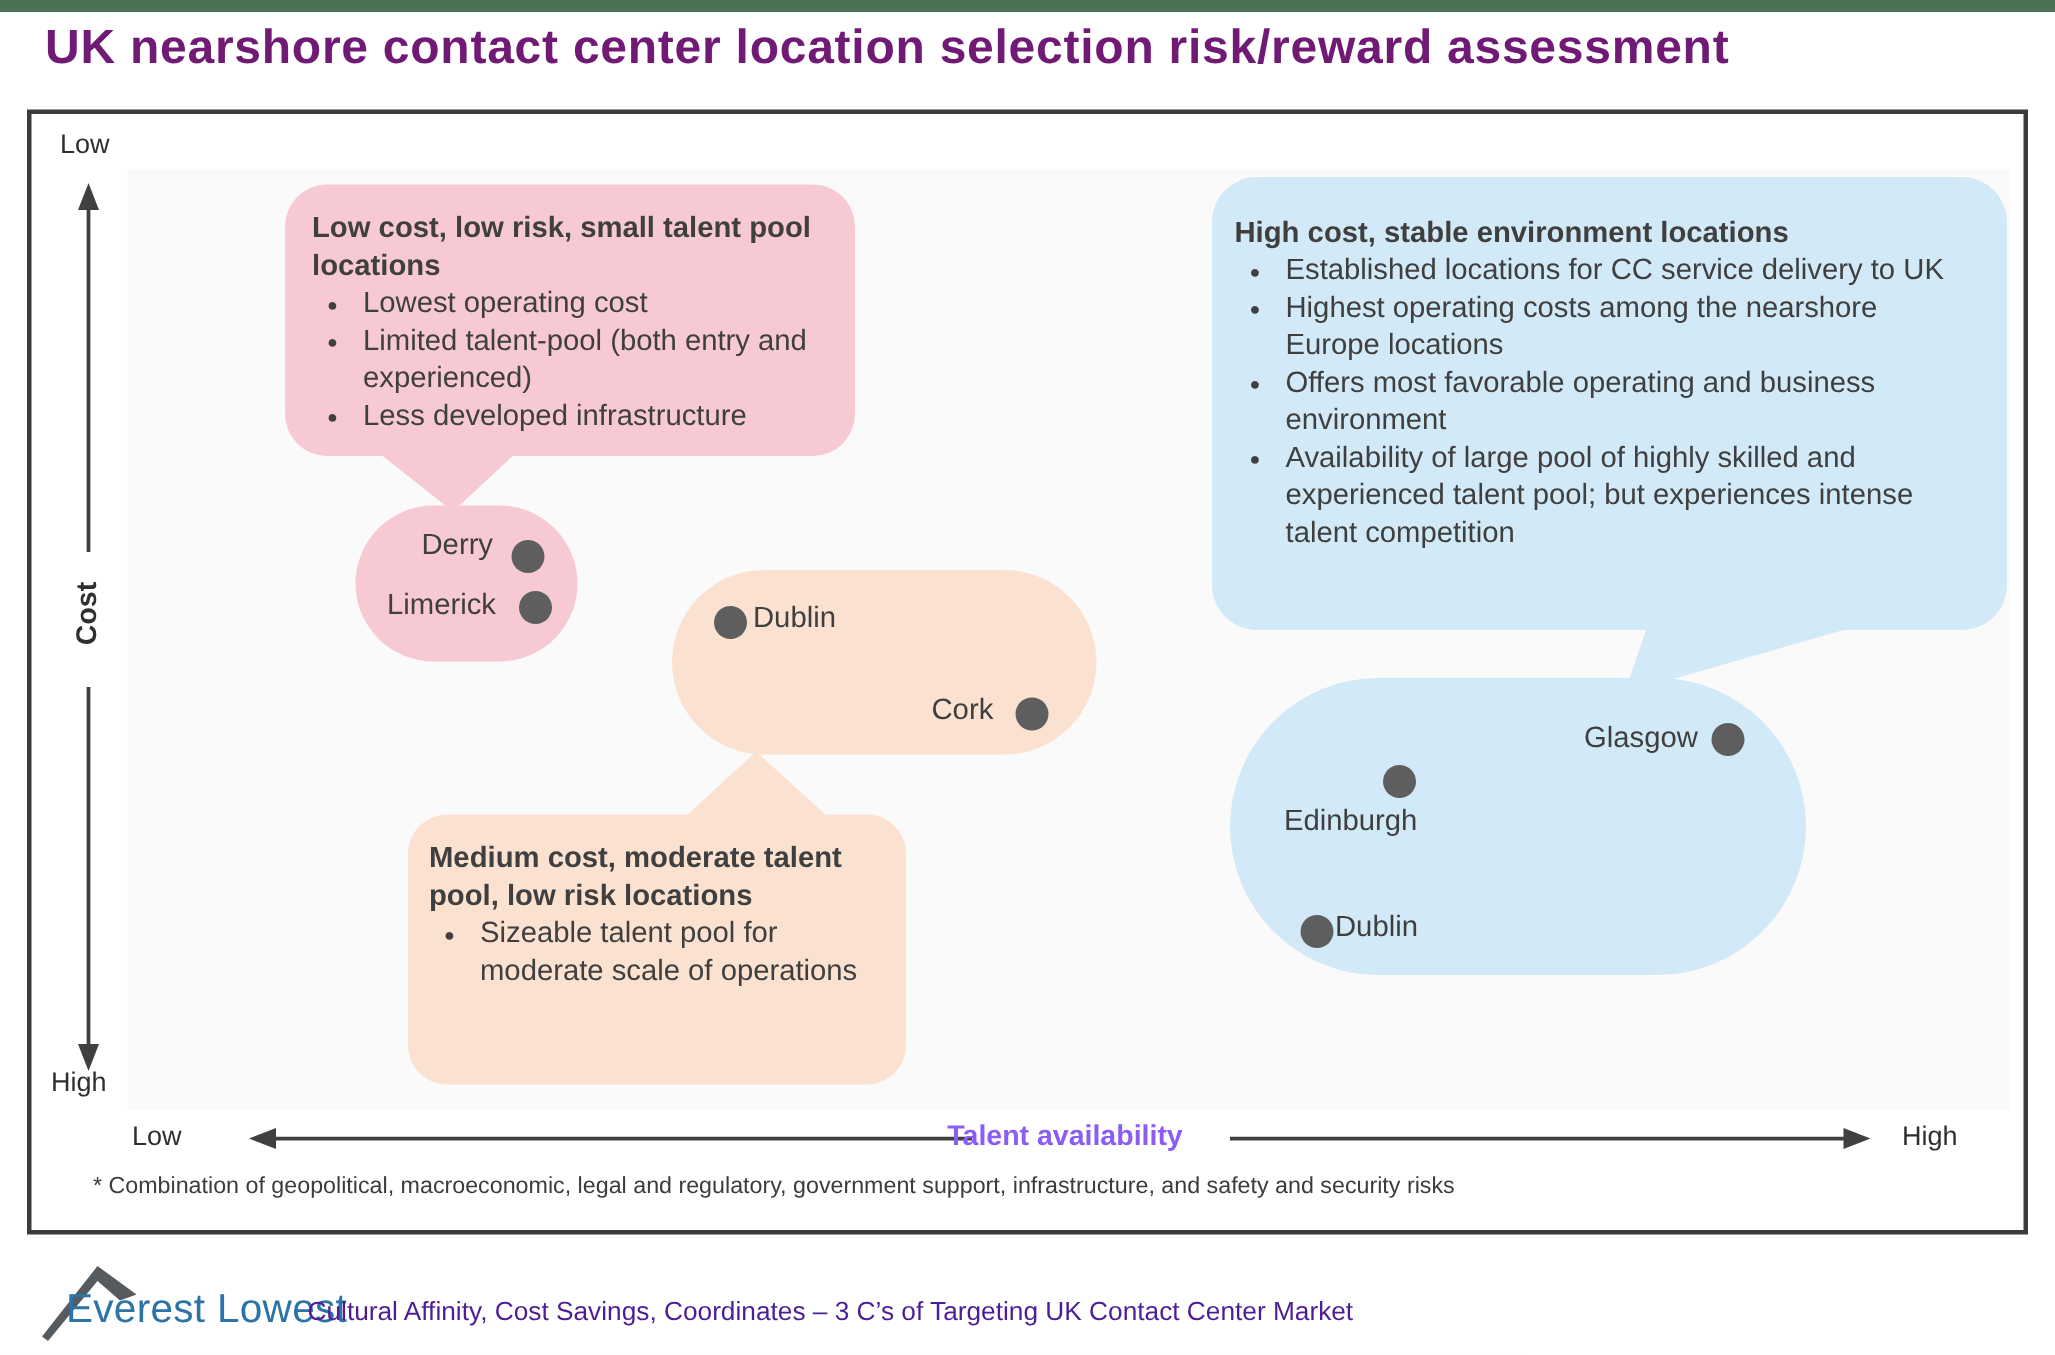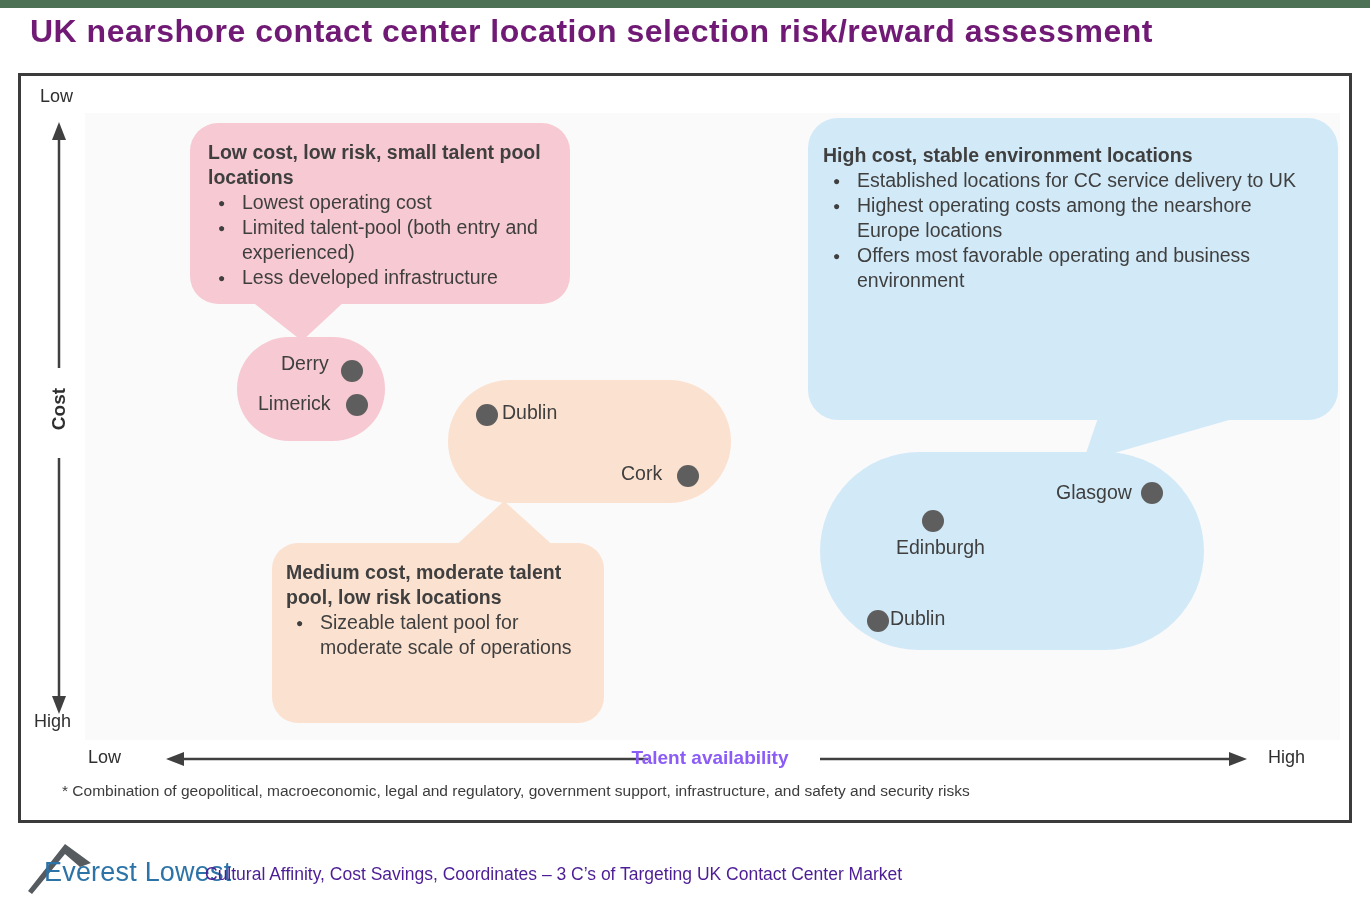--- a/index.html
+++ b/index.html
@@ -95,20 +95,21 @@
   <div class="b">Lowest operating cost</div>
   <div class="b">Limited talent-pool (both entry and experienced)</div>
   <div class="b">Less developed infrastructure</div>
 </div>
 
 <div class="abs box blue-box">
   <div class="box-title">High cost, stable environment locations</div>
   <div class="b">Established locations for CC service delivery to UK</div>
   <div class="b">Highest operating costs among the nearshore Europe locations</div>
   <div class="b">Offers most favorable operating and business environment</div>
+  <div class="b">Availability of large pool of highly skilled and experienced talent pool; but experiences intense talent competition</div>
 </div>
 
 <div class="abs box peach-box">
   <div class="box-title">Medium cost, moderate talent pool, low risk locations</div>
   <div class="b">Sizeable talent pool for moderate scale of operations</div>
 </div>
 
 <div class="bubble pink-bubble"></div>
 <div class="bubble peach-bubble"></div>
 <div class="bubble blue-bubble"></div>
@@ -122,21 +123,21 @@
 <div class="dot" style="left:476px;top:404px;"></div>
 <div class="city" style="left:502px;top:401px;">Dublin</div>
 
 <div class="city" style="left:621px;top:462px;">Cork</div>
 <div class="dot" style="left:677px;top:465px;"></div>
 
 <div class="city" style="left:1056px;top:481px;">Glasgow</div>
 <div class="dot" style="left:1141px;top:482px;"></div>
 
 <div class="dot" style="left:922px;top:510px;"></div>
-<div class="city" style="left:896px;top:536px;">Edinburgh</div>
+<div class="city" style="left:856px;top:536px;">Edinburgh</div>
 
 <div class="dot" style="left:867px;top:610px;"></div>
 <div class="city" style="left:890px;top:607px;">Dublin</div>
 
 <svg class="abs" style="left:25px;top:840px;" width="80" height="60" viewBox="0 0 80 60">
   <path d="M40 4 L66 23 L55 27 L40 14 L7 54 L3 51 Z" fill="#565b60"></path>
 </svg>
 <div class="abs brand-text">Everest Lowest</div>
 <div class="abs tagline">Cultural Affinity, Cost Savings, Coordinates – 3 C’s of Targeting UK Contact Center Market</div>
 

